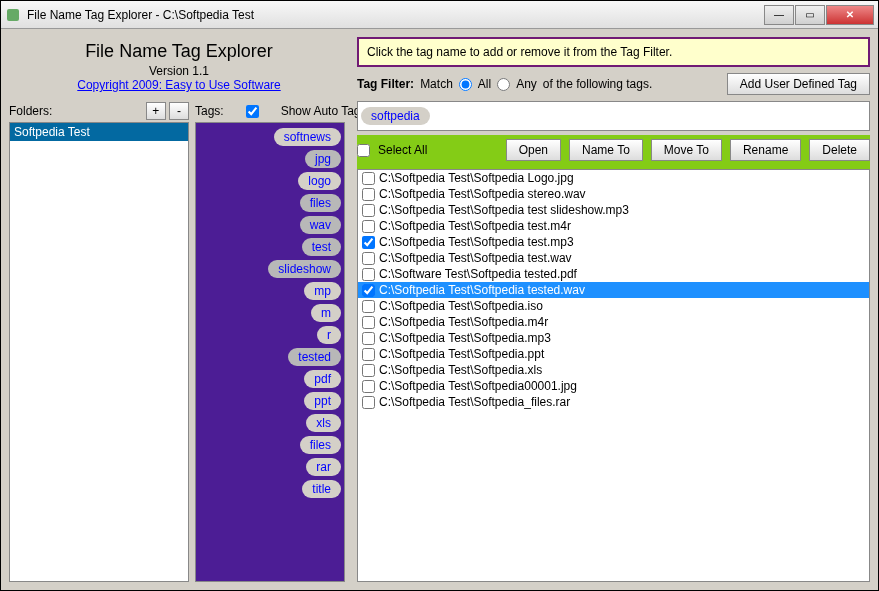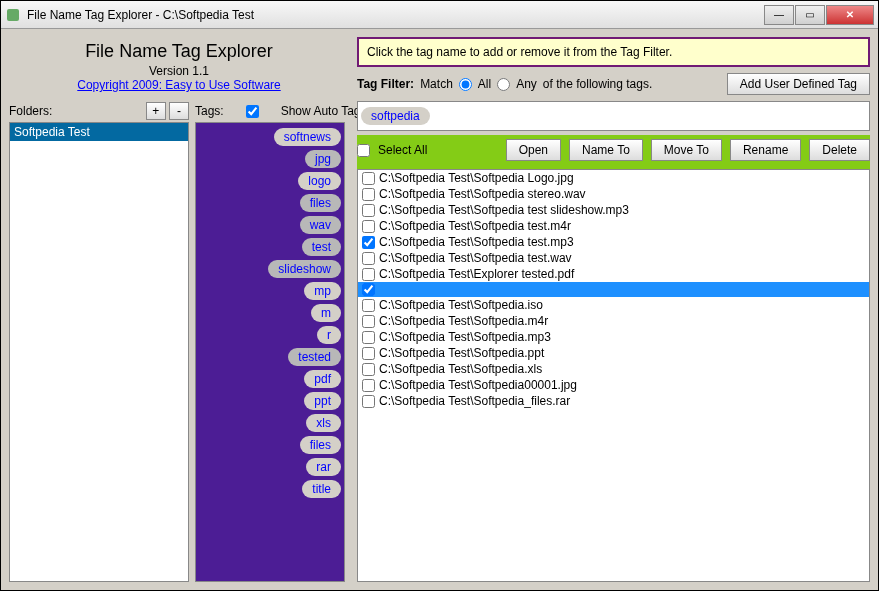--- a/index.html
+++ b/index.html
@@ -164,24 +164,25 @@
             <div class="file-item">
               <input type="checkbox" checked="" style="">
               <span>C:\Softpedia Test\Softpedia test.mp3</span>
             </div>
             <div class="file-item">
               <input type="checkbox" style="">
               <span>C:\Softpedia Test\Softpedia test.wav</span>
             </div>
             <div class="file-item">
               <input type="checkbox" style="">
-              <span>C:\Softpedia Test\Explorer tested.pdf</span>
+              <span>C:\Software Test\Softpedia tested.pdf</span>
             </div>
             <div class="file-item selected">
               <input type="checkbox" checked="" style="">
+              <span>C:\Softpedia Test\Softpedia tested.wav</span>
             </div>
             <div class="file-item">
               <input type="checkbox" style="">
               <span>C:\Softpedia Test\Softpedia.iso</span>
             </div>
             <div class="file-item">
               <input type="checkbox" style="">
               <span>C:\Softpedia Test\Softpedia.m4r</span>
             </div>
             <div class="file-item">

